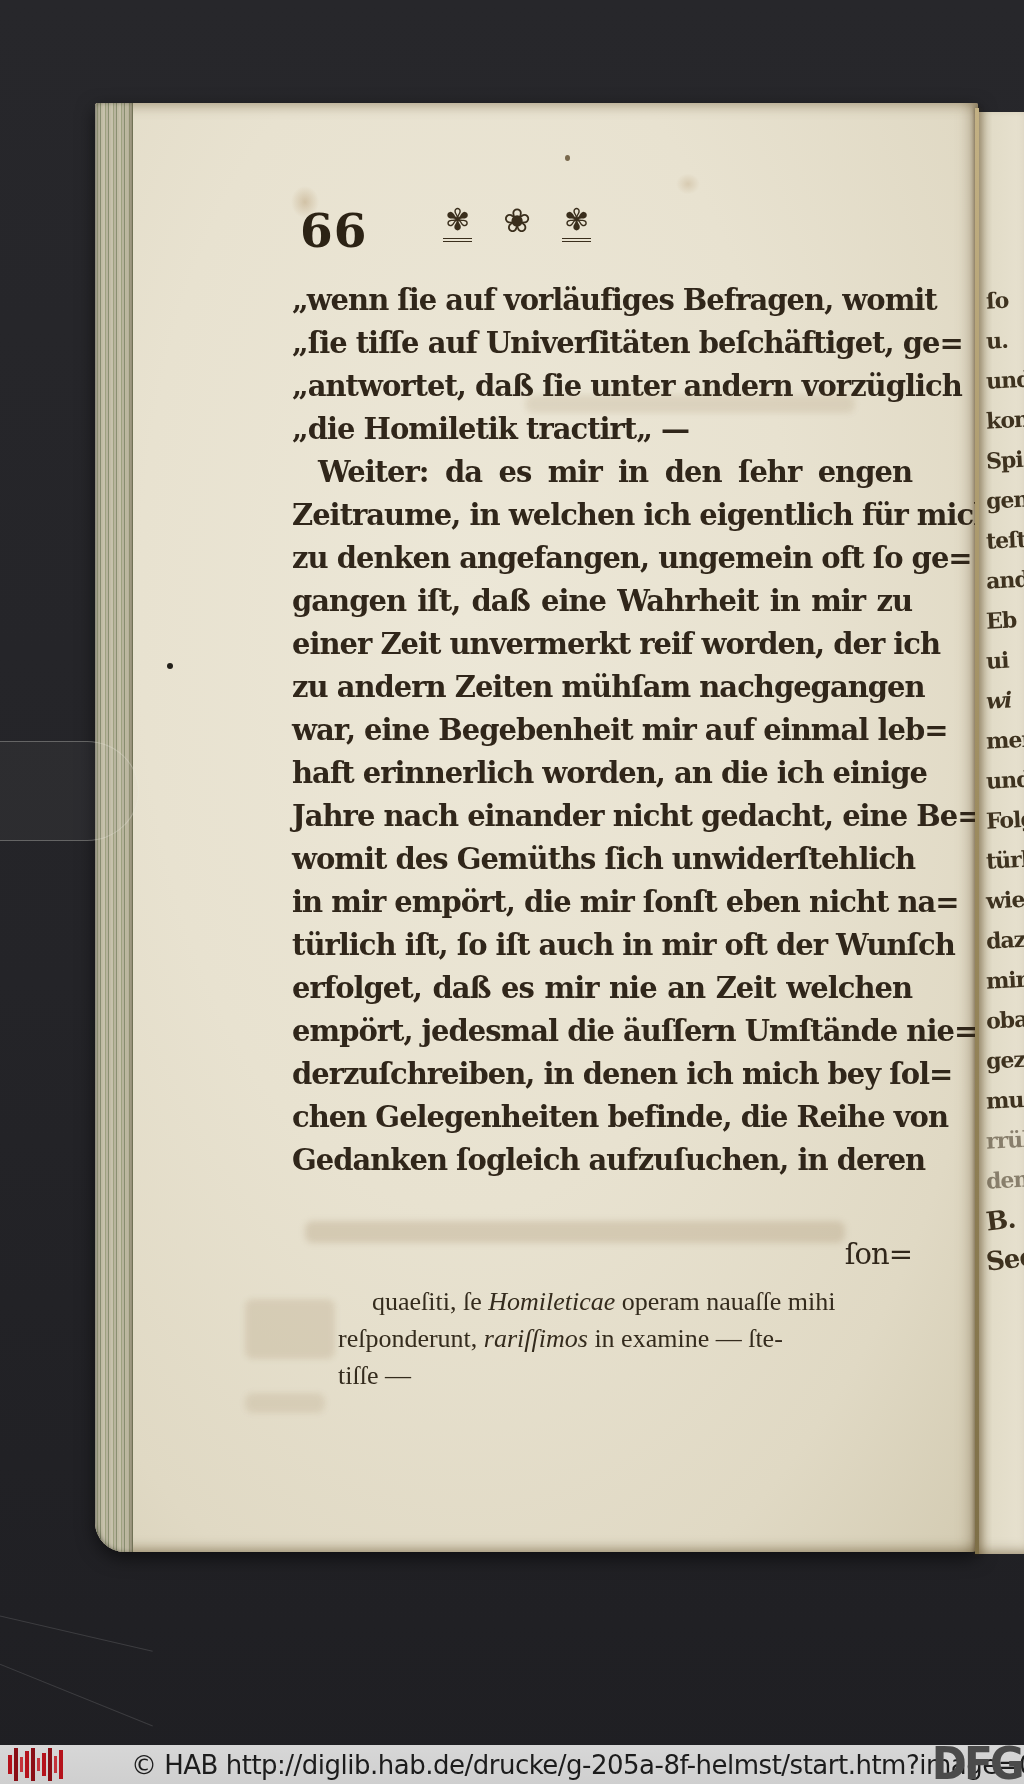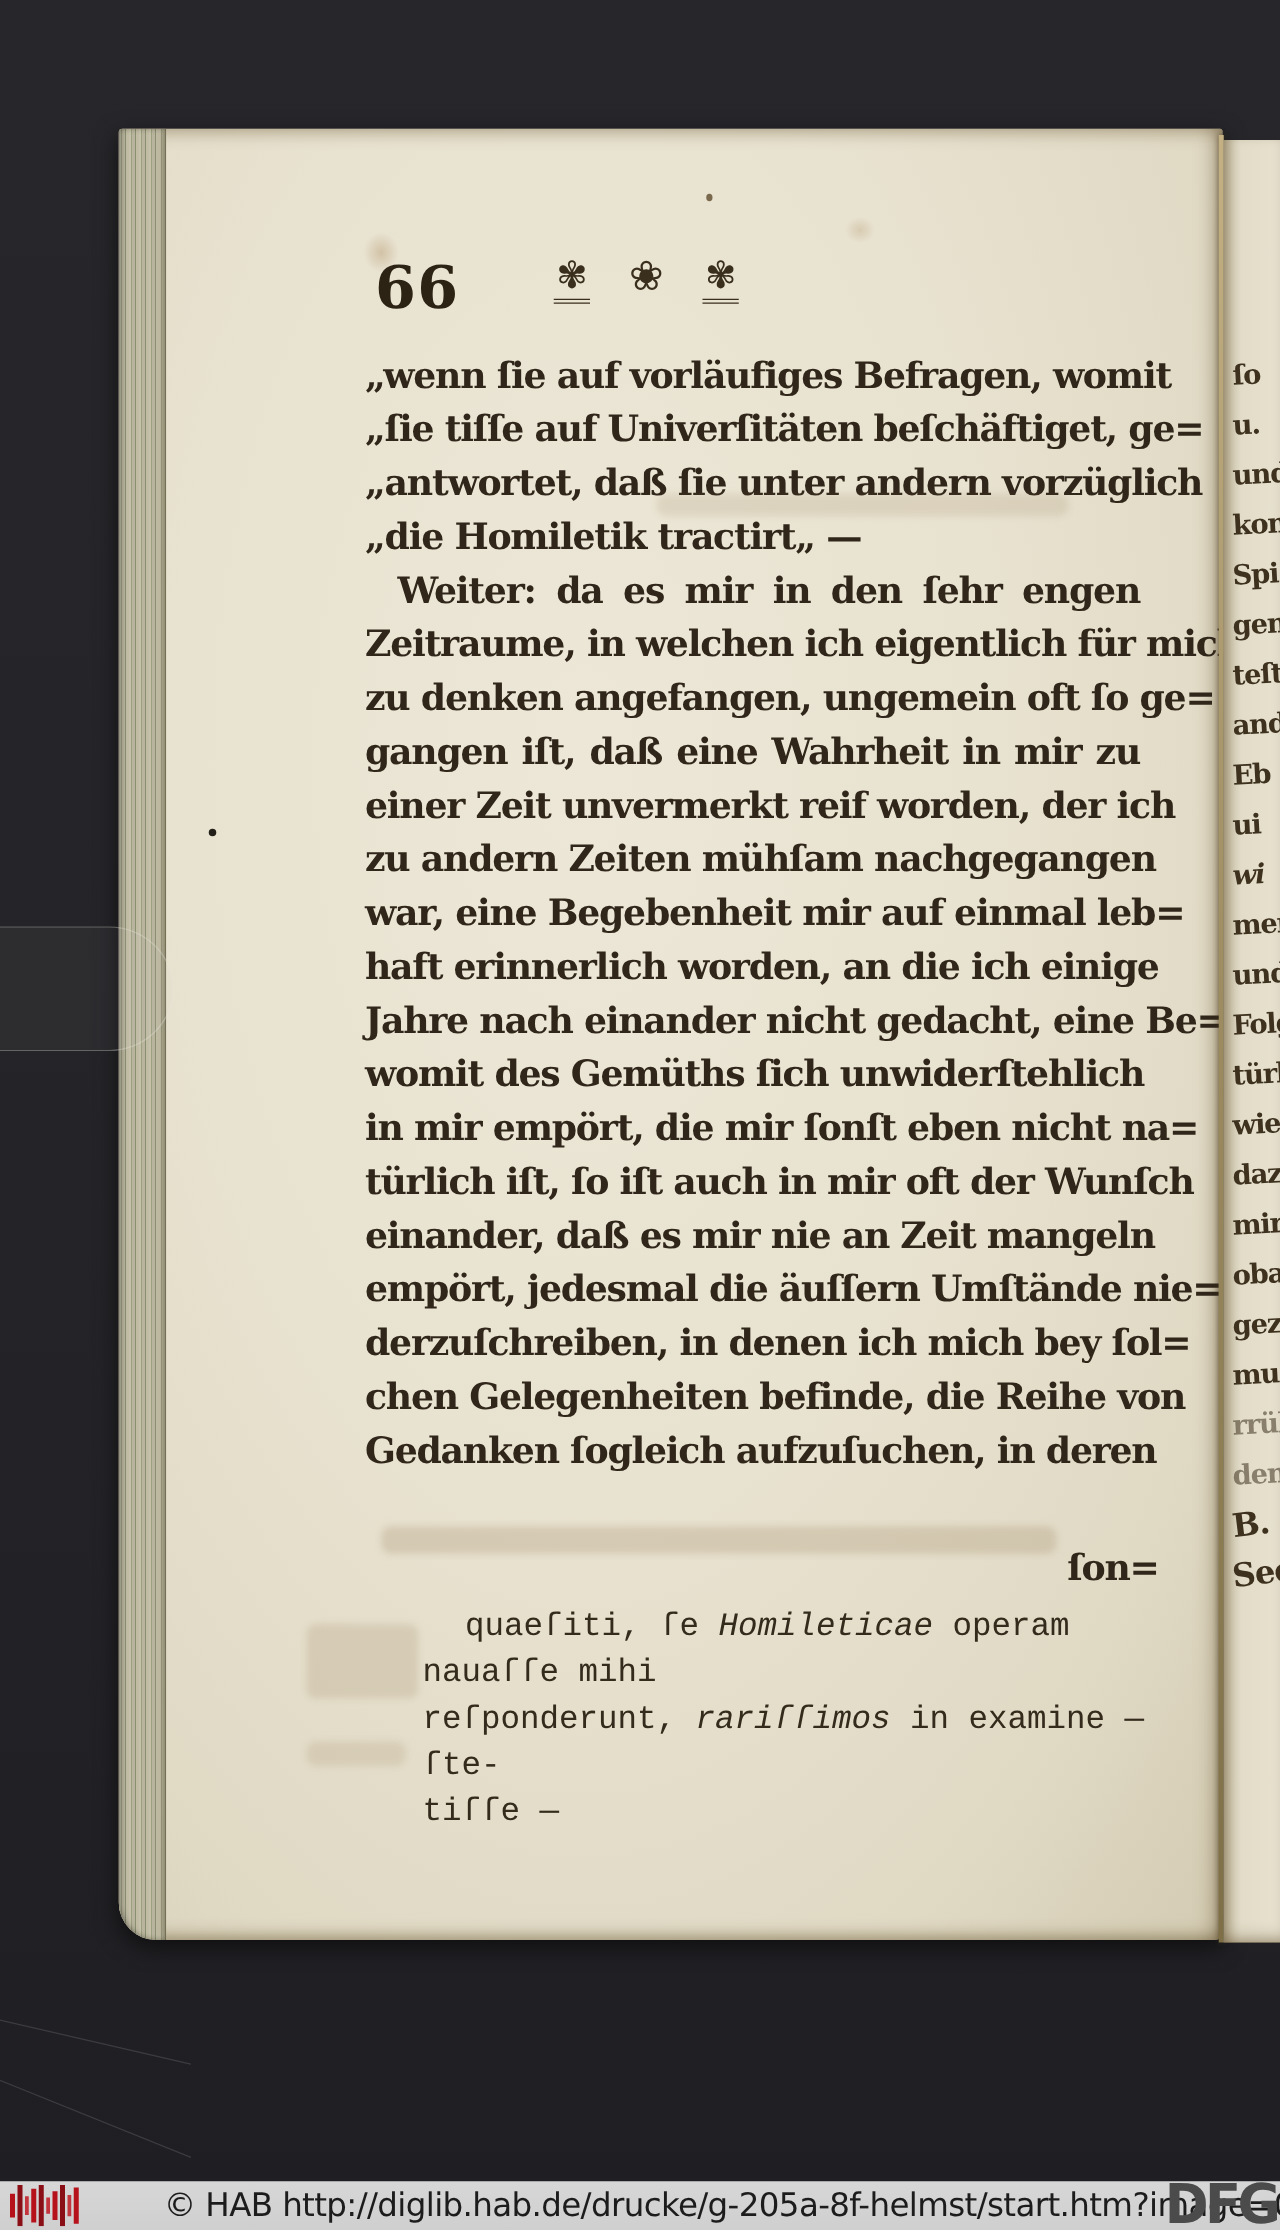--- a/index.html
+++ b/index.html
@@ -42,26 +42,26 @@
   .orn.outer{font-size:30px;border-bottom:4px double #3a2e1c;padding:0 2px 1px 2px;}
   .orn.mid{font-size:33px;position:relative;top:2px;}
   .text-block{
     position:absolute;left:197px;top:176px;width:620px;
     color:#30261a;font-size:29px;font-weight:bold;letter-spacing:-1px;
   }
   .tl{height:43px;line-height:43px;text-align:justify;text-align-last:justify;white-space:nowrap;}
   .tl.short{text-align-last:left;}
   .tl.indent{text-indent:26px;}
   .catchword{
-    position:absolute;left:212px;top:1134px;width:620px;text-align:right;
-    font-size:29px;font-weight:bold;color:#30261a;letter-spacing:-1px;
+    position:absolute;left:197px;top:1134px;width:620px;text-align:right;
+    font-size:29px;font-weight:normal;color:#30261a;letter-spacing:-1px;
   }
   .footnote{
     position:absolute;left:243px;top:1180px;width:590px;
-    font-family:Liberation Mono, monospace;
+    font-family:Liberation Serif, serif;
     font-size:26px;line-height:37px;color:#342b1d;letter-spacing:0;
   }
   .footnote .fl1{text-indent:34px;}
   
   .smudge{position:absolute;background:rgba(140,112,70,.20);filter:blur(3px);border-radius:8px;}
   .sm1{left:210px;top:1118px;width:540px;height:22px;}
   .sm2{left:430px;top:292px;width:330px;height:18px;opacity:.7;}
   .sm3{left:150px;top:1196px;width:90px;height:60px;opacity:.8;}
   .sm4{left:150px;top:1290px;width:80px;height:20px;opacity:.7;}
   .speck{position:absolute;border-radius:50%;}
@@ -142,21 +142,21 @@
       <div class="tl">zu denken angefangen, ungemein oft ſo ge=</div>
       <div class="tl">gangen iſt, daß eine Wahrheit in mir zu</div>
       <div class="tl">einer Zeit unvermerkt reif worden, der ich</div>
       <div class="tl">zu andern Zeiten mühſam nachgegangen</div>
       <div class="tl">war, eine Begebenheit mir auf einmal leb=</div>
       <div class="tl">haft erinnerlich worden, an die ich einige</div>
       <div class="tl">Jahre nach einander nicht gedacht, eine Be=</div>
       <div class="tl">womit des Gemüths ſich unwiderſtehlich</div>
       <div class="tl">in mir empört, die mir ſonſt eben nicht na=</div>
       <div class="tl">türlich iſt, ſo iſt auch in mir oft der Wunſch</div>
-      <div class="tl">einander, daß es mir nie an Zeit mangeln</div>
+      <div class="tl">erfolget, daß es mir nie an Zeit welchen</div>
       <div class="tl">empört, jedesmal die äuſſern Umſtände nie=</div>
       <div class="tl">derzuſchreiben, in denen ich mich bey ſol=</div>
       <div class="tl">chen Gelegenheiten befinde, die Reihe von</div>
       <div class="tl">Gedanken ſogleich aufzuſuchen, in deren</div>
     </div>
 
     <div class="catchword">ſon=</div>
 
     <div class="footnote">
       <div class="fl1"><span>quaeſiti, ſe </span><em>Homileticae</em><span> operam nauaſſe mihi</span></div>

